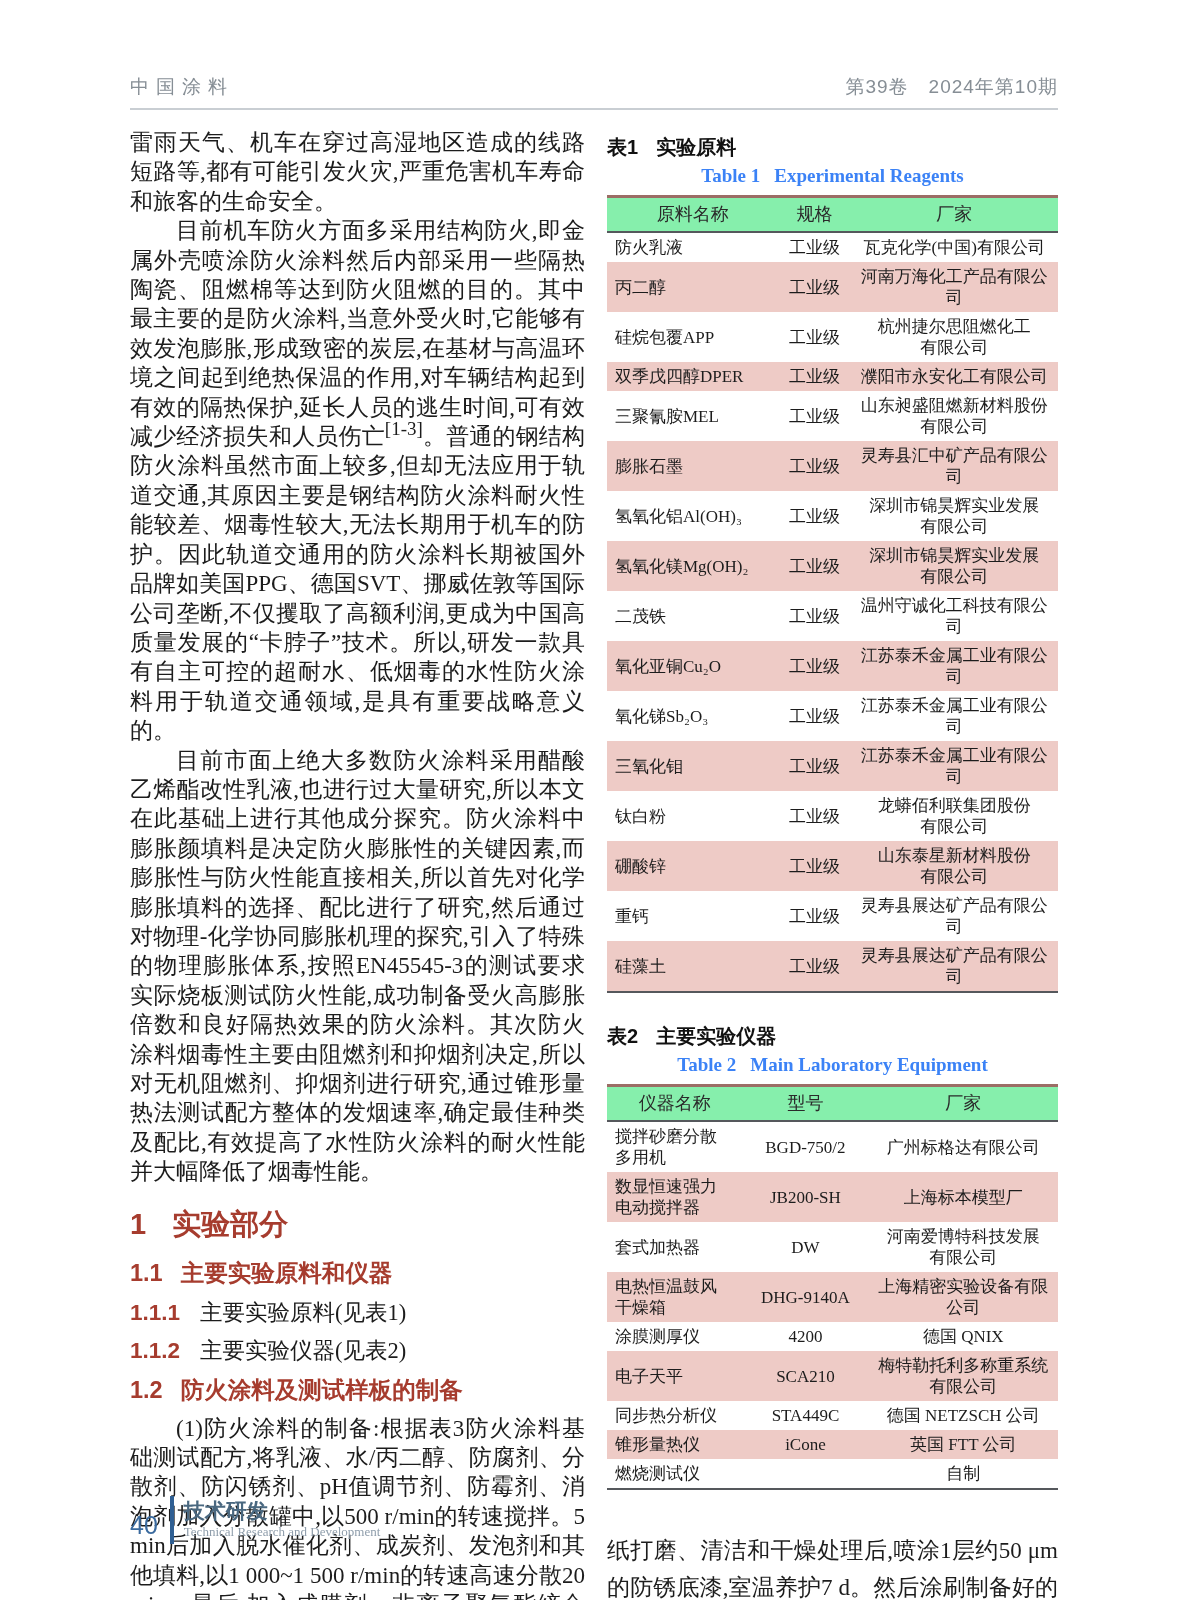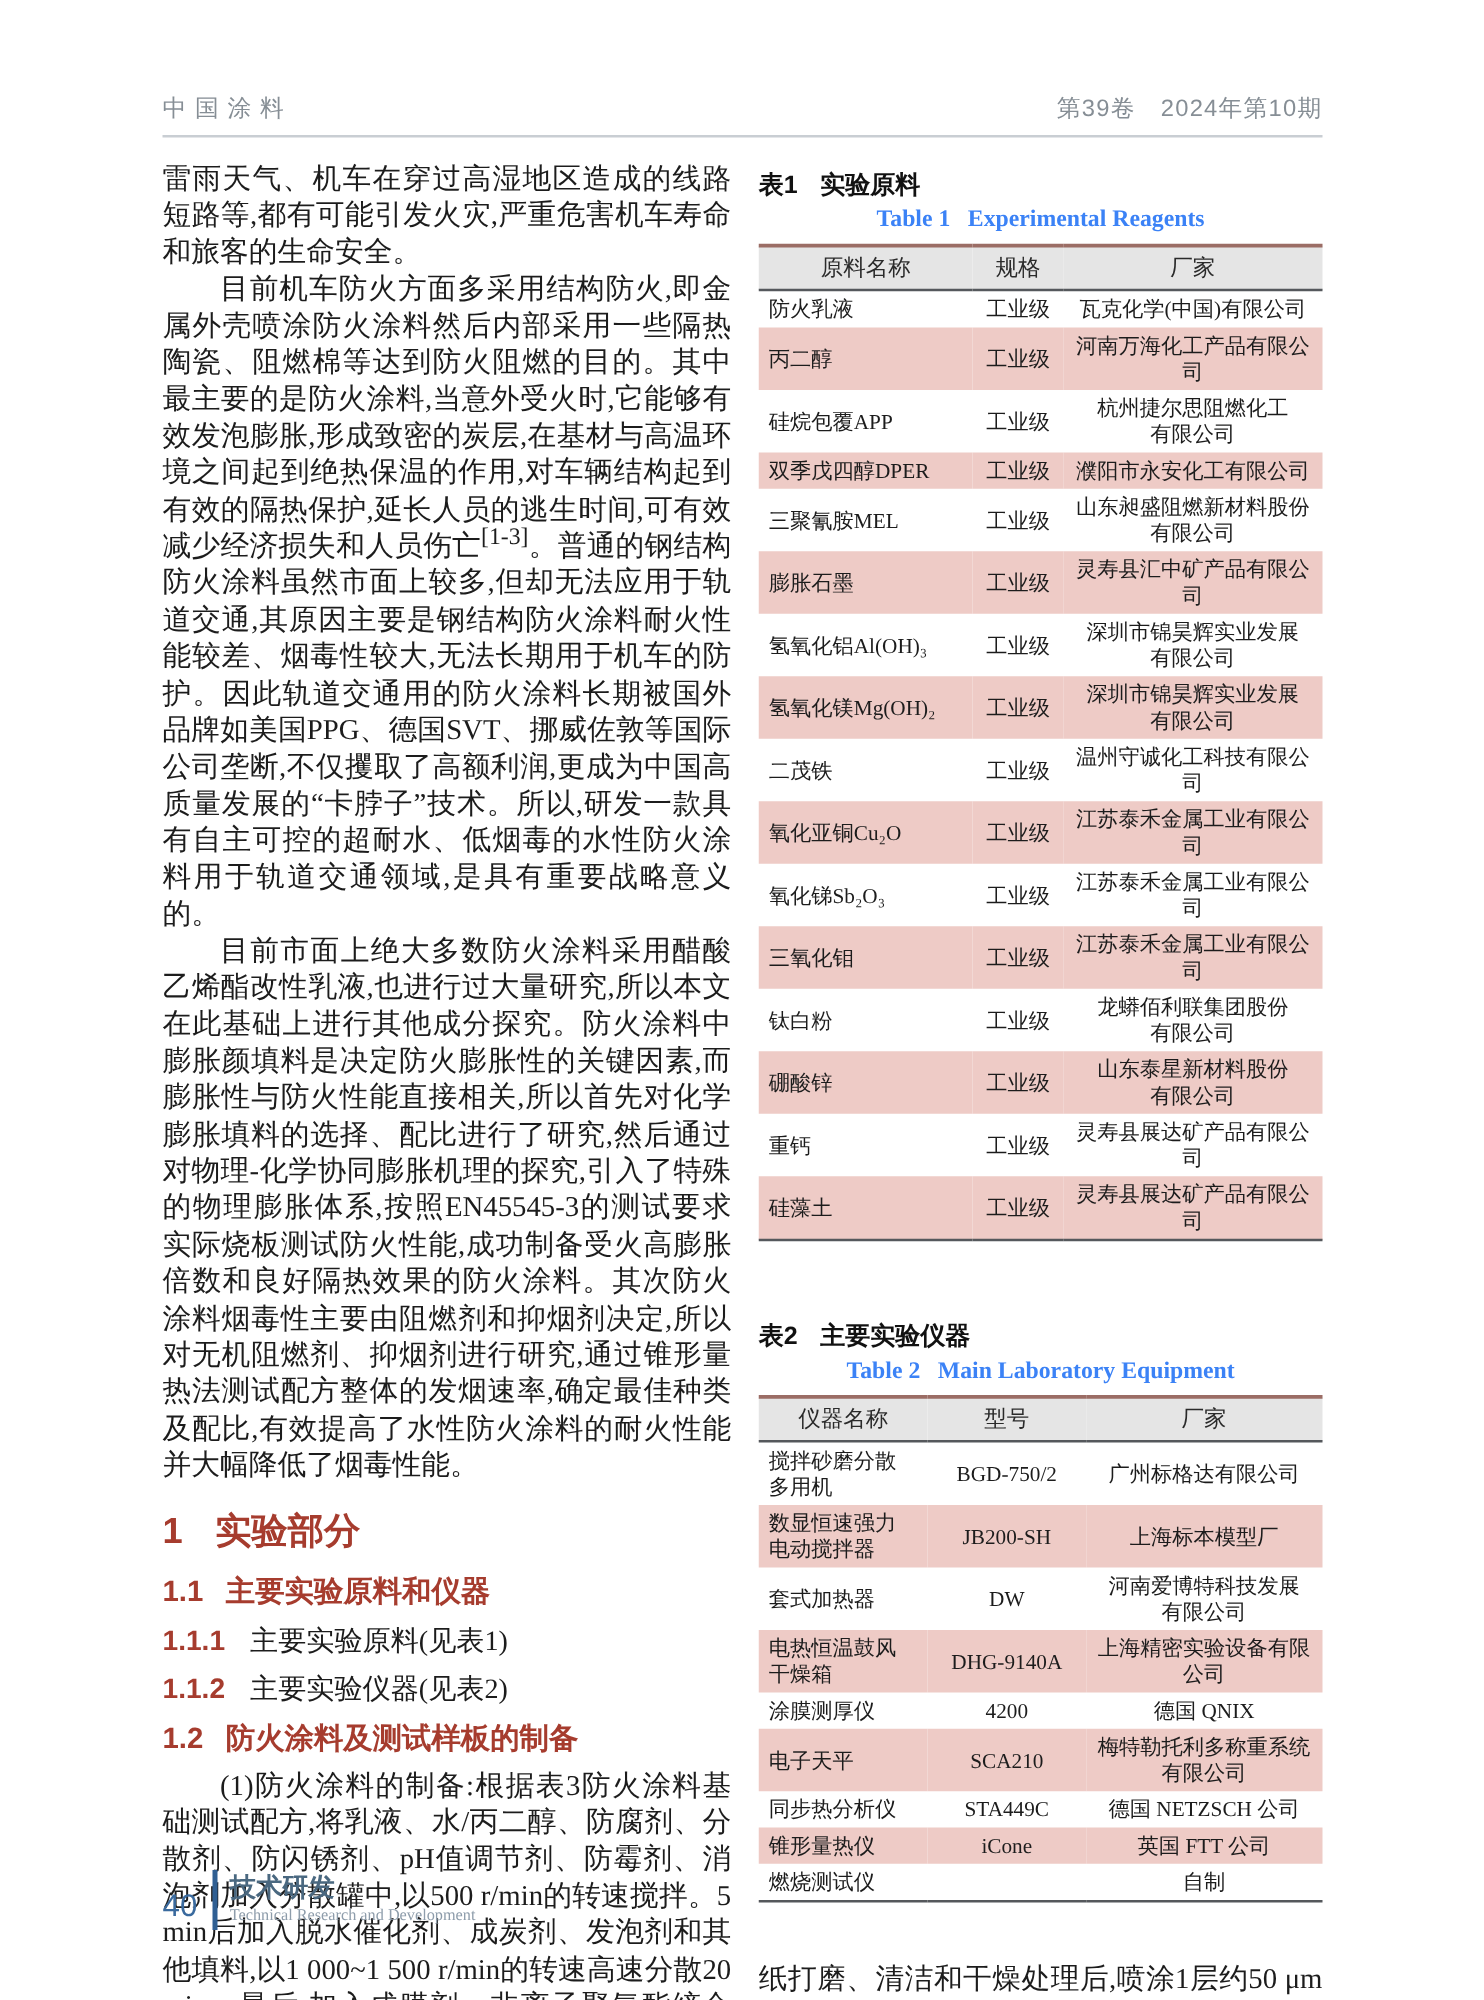--- a/index.html
+++ b/index.html
@@ -50,31 +50,31 @@
   .tbl-caption-en {
     text-align:center; font-weight:bold; font-size:19px; margin:4px 0 8px; color:#3b82f6;
   }
   .tbl-caption-en .cap-no { margin-right:14px; }
   table.data {
     width:100%; border-collapse:collapse;
     font-size:17px; line-height:21px;
     border-top:3px solid #9b6d65; border-bottom:2px solid #55585c;
   }
   table.data thead th {
-    background:#e5e5e5; border-bottom:2px solid #55585c;
+    background:#86efac; border-bottom:2px solid #55585c;
     font-weight:normal; font-size:18px; padding:6px 2px; text-align:center; color:#2a2a2a;
   }
   table.data td { padding:4px 2px; vertical-align:middle; white-space:pre-line; }
   table.data td.c1 { text-align:left; padding-left:8px; }
   table.data td.c2 { text-align:center; }
   table.data td.c3 { text-align:center; }
   table.data tbody tr:nth-child(even) { background:#eecbc6; }
   #table1 .c1 { width:38%; } #table1 .c2 { width:16%; } #table1 .c3 { width:46%; }
   #table2 .c1 { width:30%; } #table2 .c2 { width:28%; } #table2 .c3 { width:42%; }
-  .tbl2-block { margin-top:62px; }
+  .tbl2-block { margin-top:30px; }
   .right-para { margin-top:42px; line-height:37px !important; }
   
   .page-foot {
     position:absolute; left:130px; top:1496px;
     display:flex; align-items:center;
   }
   .page-foot .pg {
     font-family:"Liberation Sans","DejaVu Sans",sans-serif;
     font-size:25px; color:#3a6a9e; margin-right:12px; margin-top:10px;
   }

